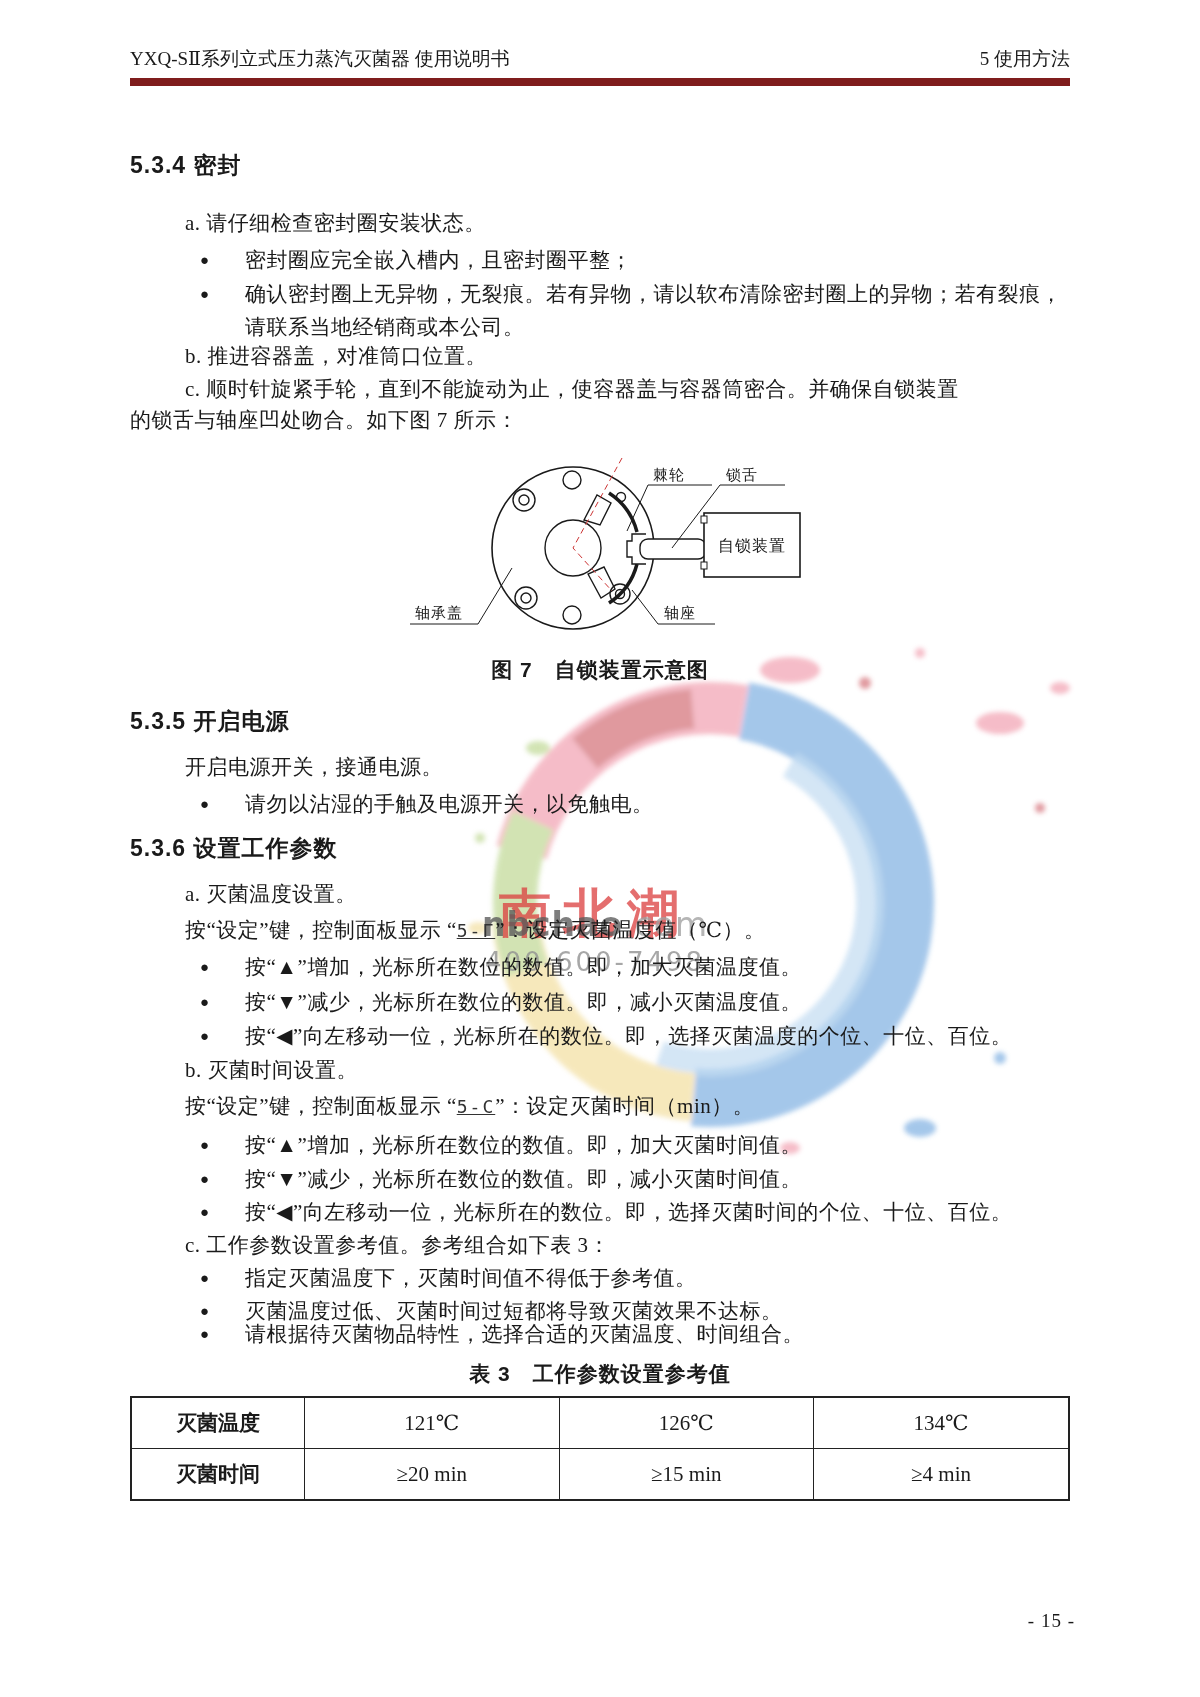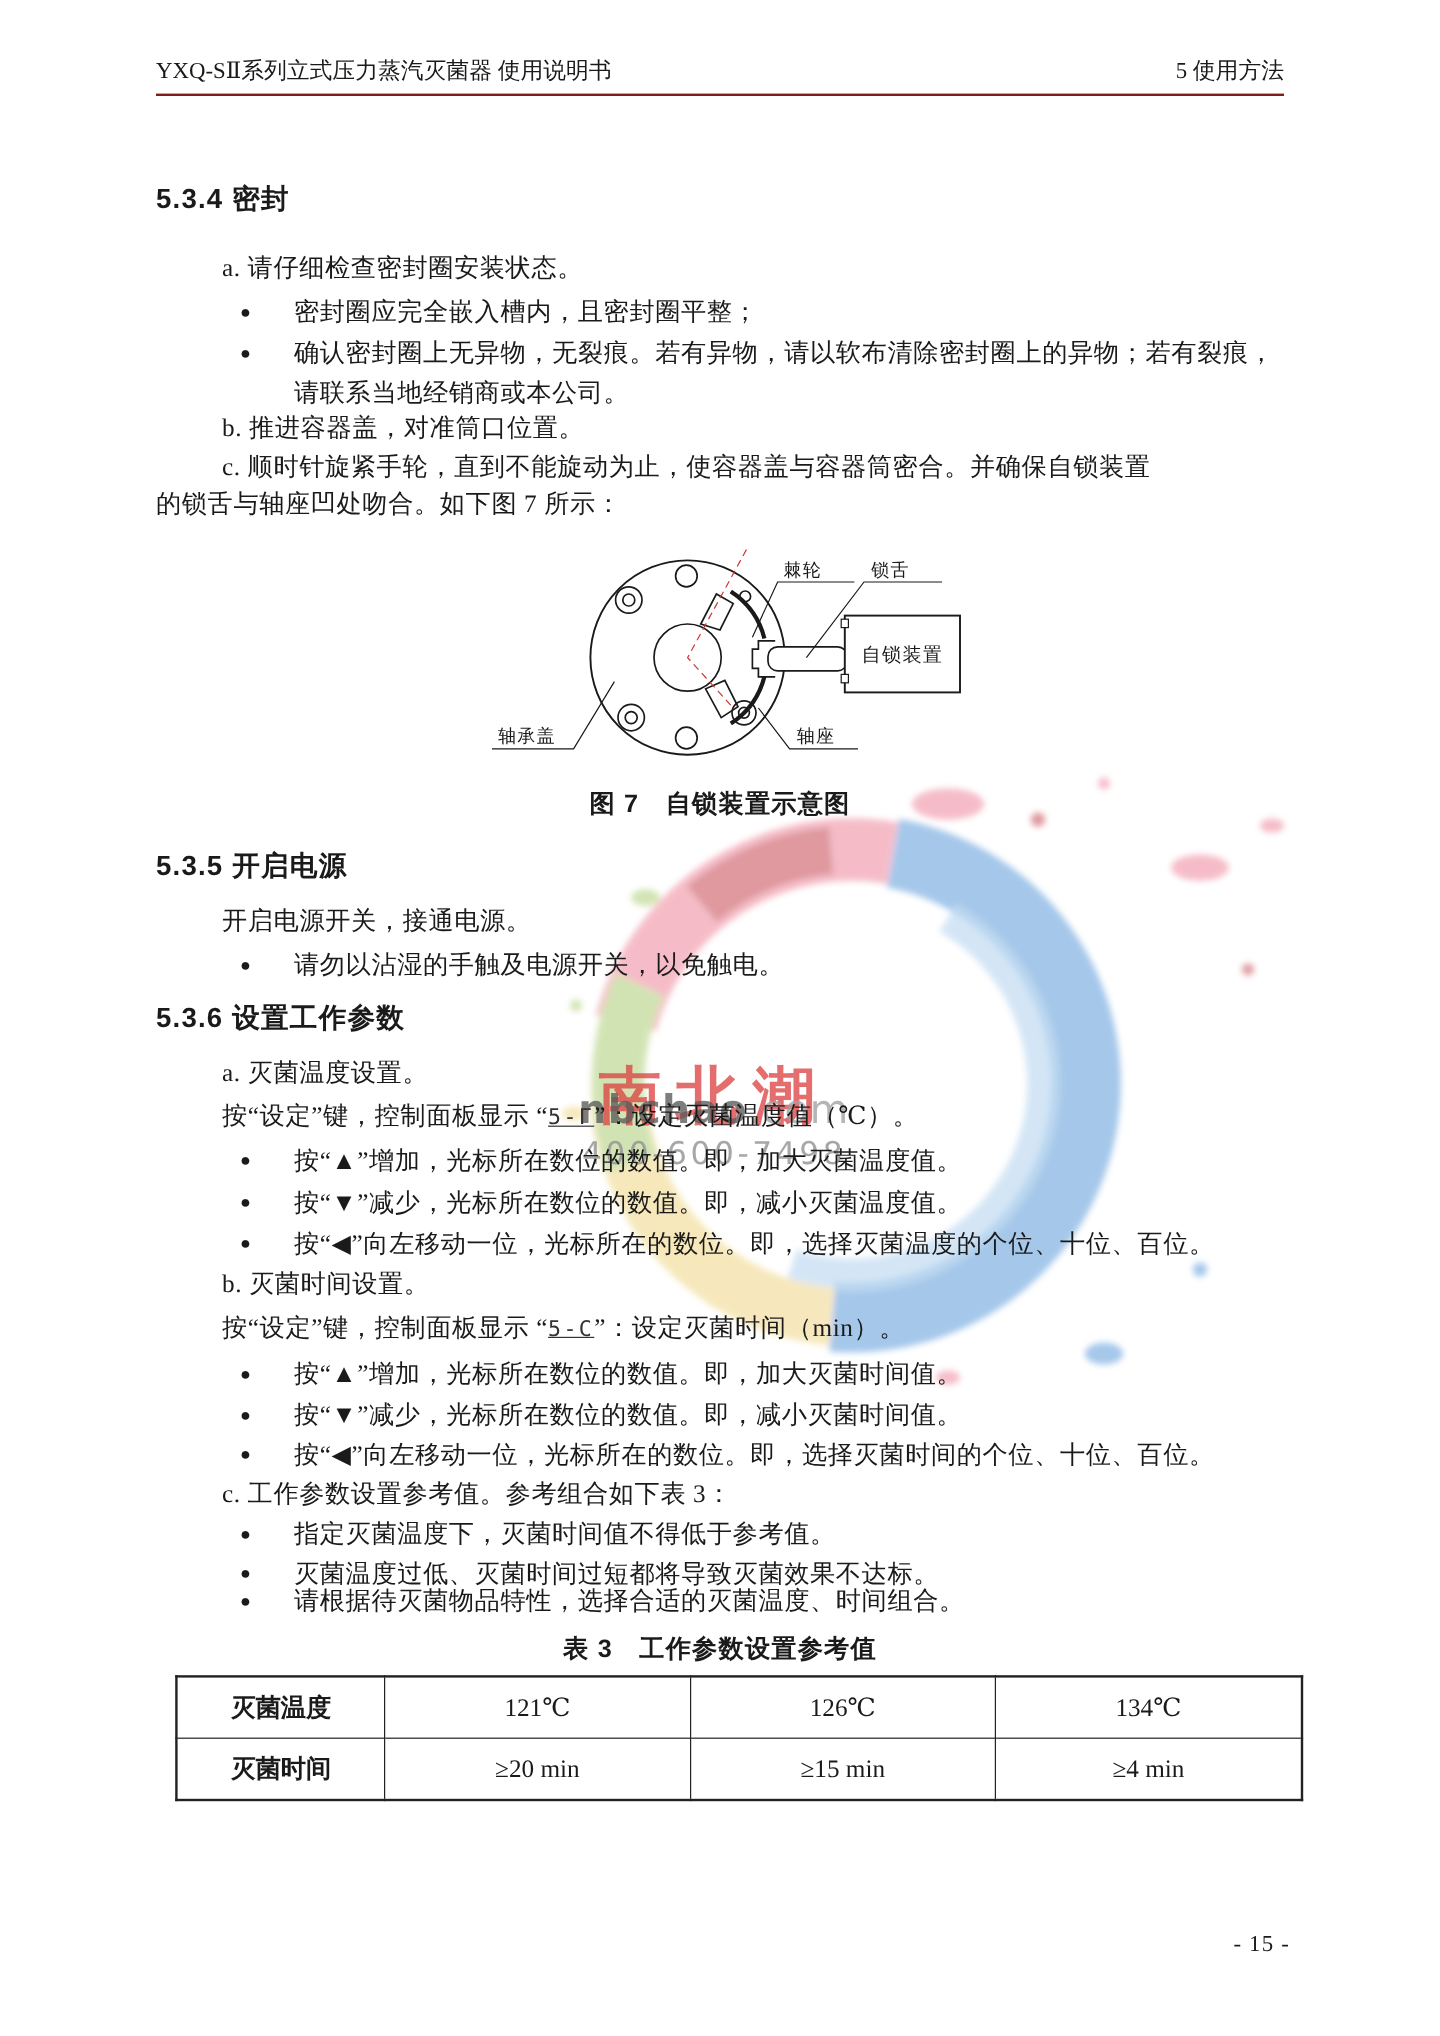--- a/index.html
+++ b/index.html
@@ -6,21 +6,21 @@
   .page{
     position:relative;
     width:1200px;height:1697px;
     background:#ffffff;
     font-family:"Liberation Serif","DejaVu Serif","DejaVu Sans",serif;
     color:#1a1a1a;
     overflow:hidden;
   }
   .hdr{
     position:absolute;left:130px;right:130px;top:46px;height:32px;
-    border-bottom:2px solid #7f1d1d;
+    border-bottom:8px solid #7f1d1d;
     display:flex;justify-content:space-between;align-items:flex-start;
     font-size:19px;
   }
   .ln{position:absolute;font-size:21px;line-height:26px;letter-spacing:0.5px;white-space:nowrap;z-index:3;}
   .x130{left:130px;}
   .x185{left:185px;}
   .x245{left:245px;}
   .h-sec{
     position:absolute;left:130px;z-index:3;
     font-family:"Liberation Sans","DejaVu Sans",sans-serif;
@@ -49,21 +49,21 @@
   .wm-dom{top:905px;font-size:33px;font-weight:bold;color:rgba(90,90,90,0.78);letter-spacing:1px;}
   .wm-dom .tld{color:rgba(160,160,160,0.78);font-weight:normal;}
   .wm-phone{top:947px;font-size:26px;color:rgba(145,145,145,0.8);letter-spacing:3px;}
   table.params{
     position:absolute;left:130px;top:1396px;width:940px;z-index:3;
     border-collapse:collapse;font-size:21px;
   }
   table.params td{
     border:1px solid #222;text-align:center;height:50px;padding:0;
   }
-  table.params{border:2px solid #222;margin-left:16px;}
+  table.params{border:2px solid #222;}
   table.params td.rowlabel{
     font-family:"Liberation Sans","DejaVu Sans",sans-serif;font-weight:bold;
   }
   .footer{
     position:absolute;right:125px;top:1610px;font-size:19px;z-index:3;letter-spacing:1px;
   }
 </style>
 </head>
 <body>
 

